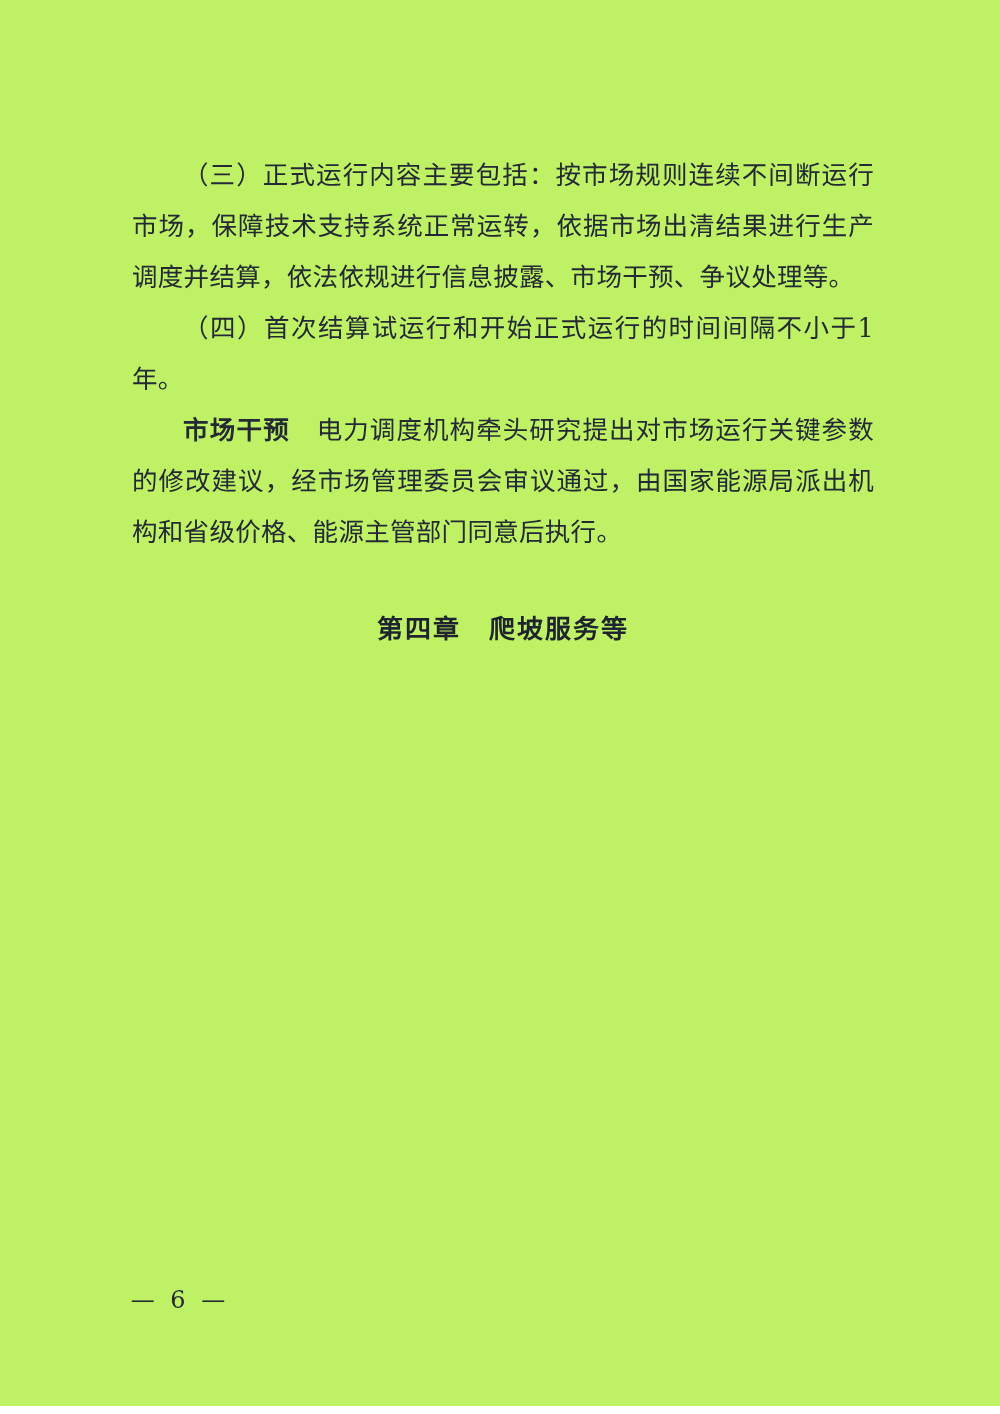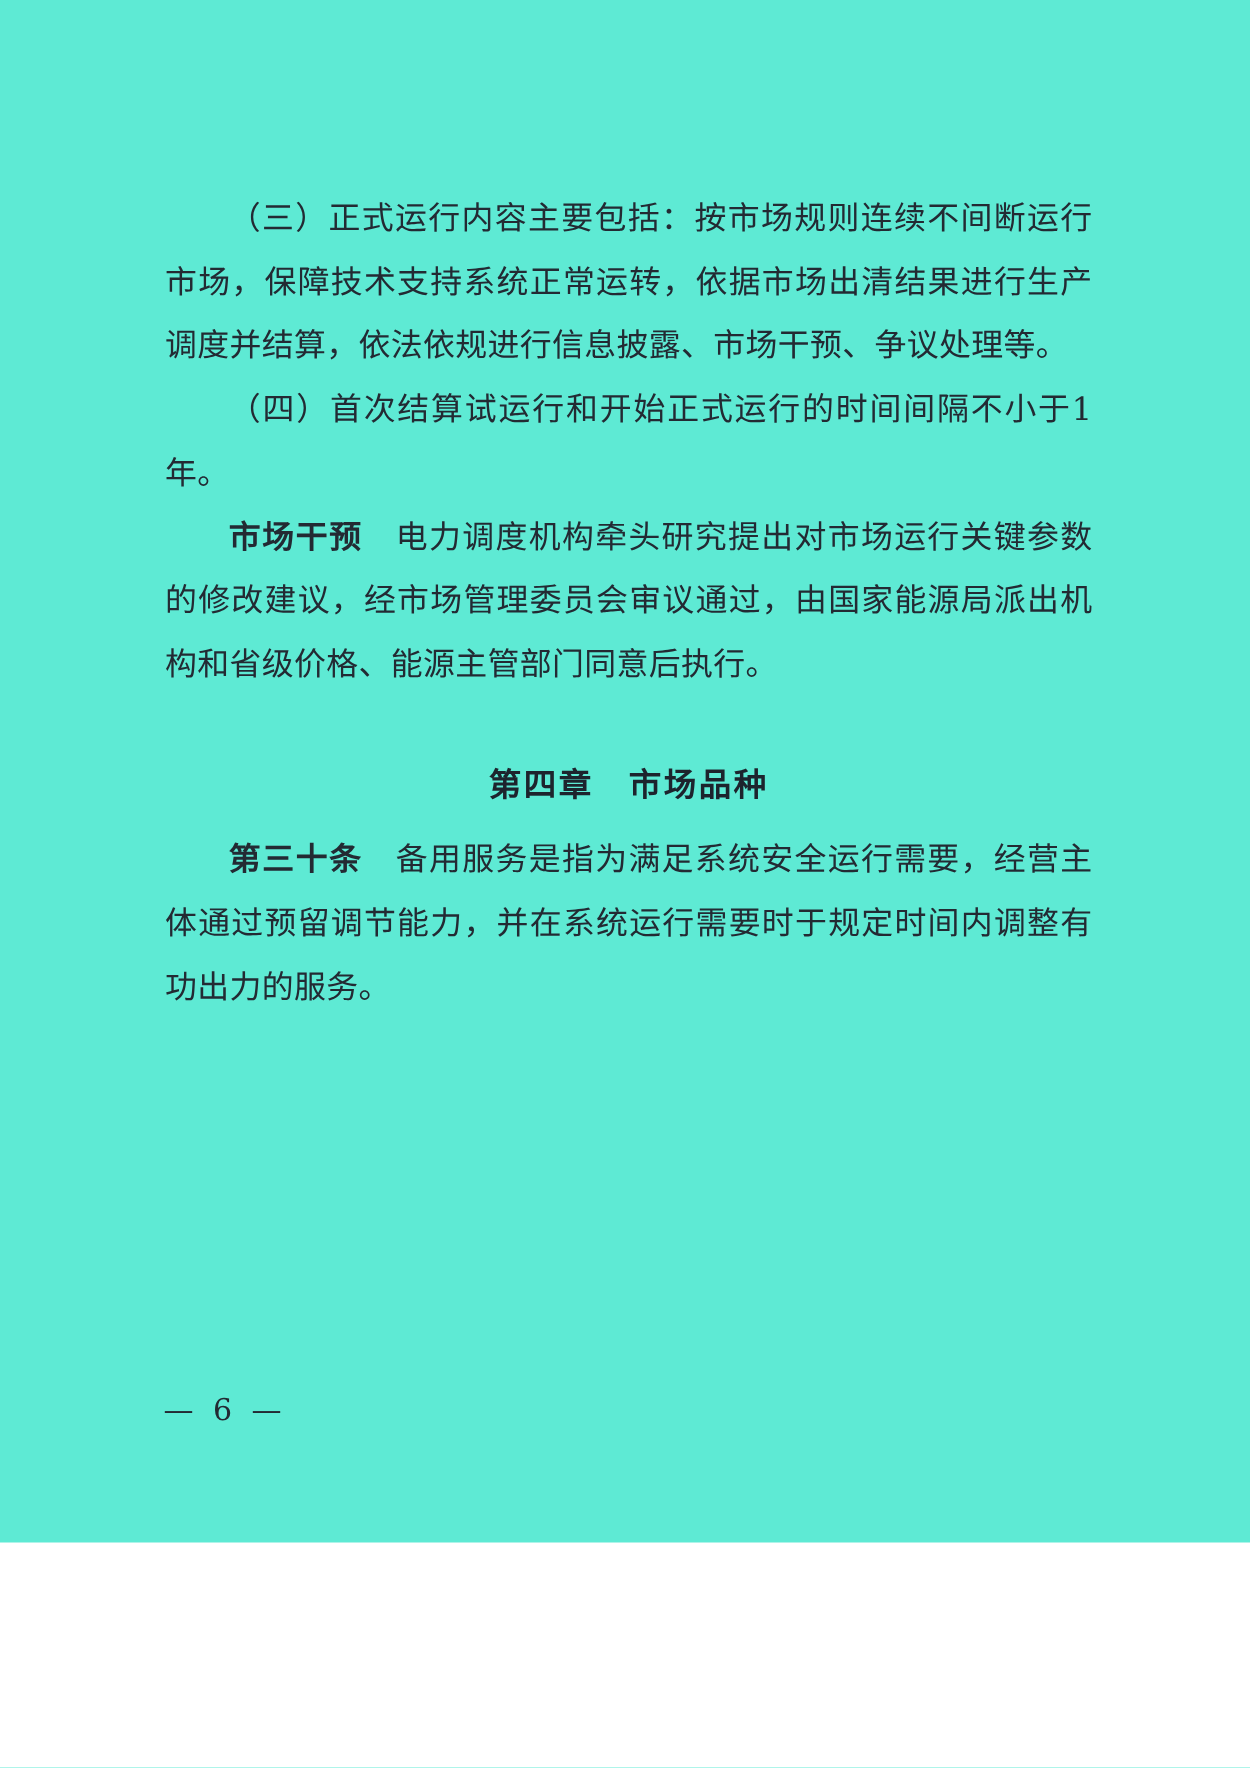--- a/index.html
+++ b/index.html
@@ -10,23 +10,23 @@
     width: 1000px;
     height: 1414px;
     background: #ffffff;
     font-family: "DejaVu Serif", "Liberation Serif", serif;
     color: #1a1a1a;
     overflow: hidden;
   }
   .page {
     position: relative;
     width: 1000px;
-    height: 1234px;
+    height: 1406px;
     box-sizing: border-box;
-    background: #5eead4;
+    background: #bef264;
   }
   .content {
     position: absolute;
     left: 132px;
     top: 150px;
     width: 742px;
   }
   .para {
     font-size: 25.5px;
     line-height: 51px;
@@ -79,25 +79,24 @@
   <div class="content">
 
     <p class="para indent">（三）正式运行内容主要包括：按市场规则连续不间断运行市场，保障技术支持系统正常运转，依据市场出清结果进行生产调度并结算，依法依规进行信息披露、市场干预、争议处理等。</p>
 
     <p class="para indent">（四）首次结算试运行和开始正式运行的时间间隔不小于1年。</p>
 
     <p class="para indent"><span class="article-label">市场干预</span><span>　电力调度机构牵头研究提出对市场运行关键参数的修改建议，经市场管理委员会审议通过，由国家能源局派出机构和省级价格、能源主管部门同意后执行。</span></p>
 
     <div class="spacer-before-heading"></div>
 
-    <h2 class="chapter-heading">第四章　市场品种</h2>
+    <h2 class="chapter-heading">第四章　爬坡服务等</h2>
 
     <div class="spacer-after-heading"></div>
 
 
 
 
-    <p class="para indent"><span class="article-label">第三十条</span><span>　备用服务是指为满足系统安全运行需要，经营主体通过预留调节能力，并在系统运行需要时于规定时间内调整有功出力的服务。</span></p>
 
   </div>
 
   <div class="page-number">— 6 —</div>
 </div>
 
 </body></html>

